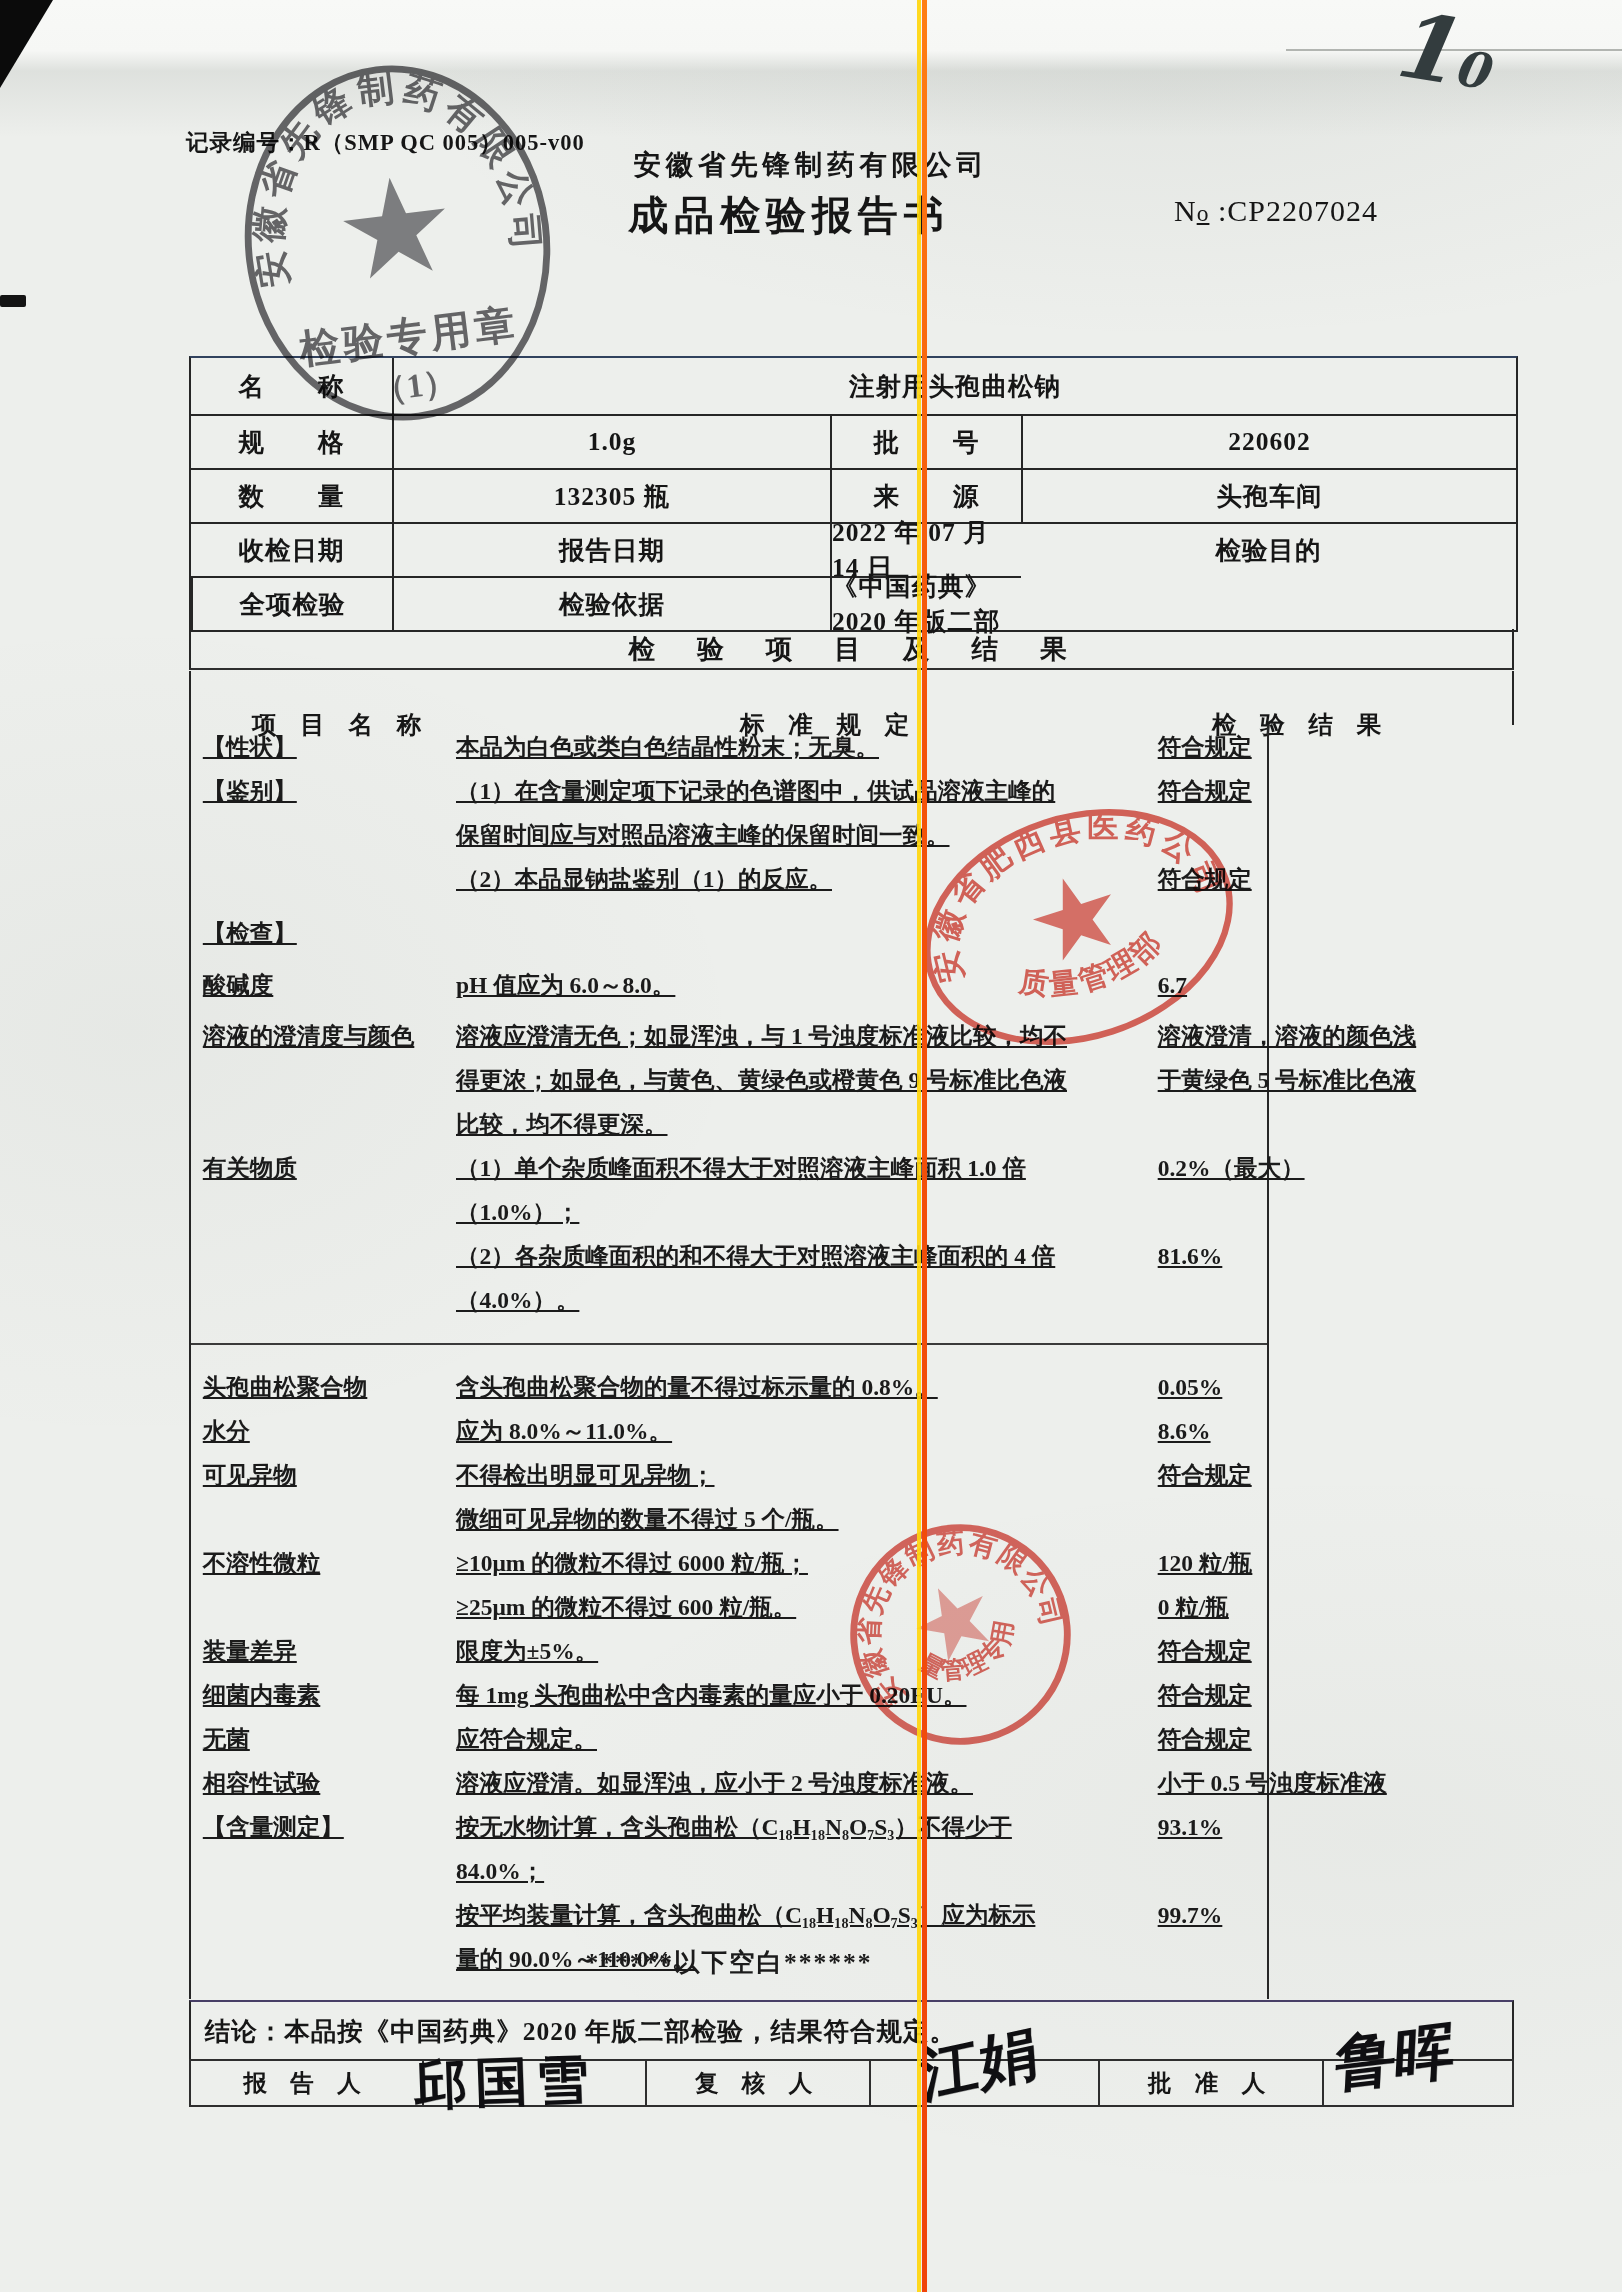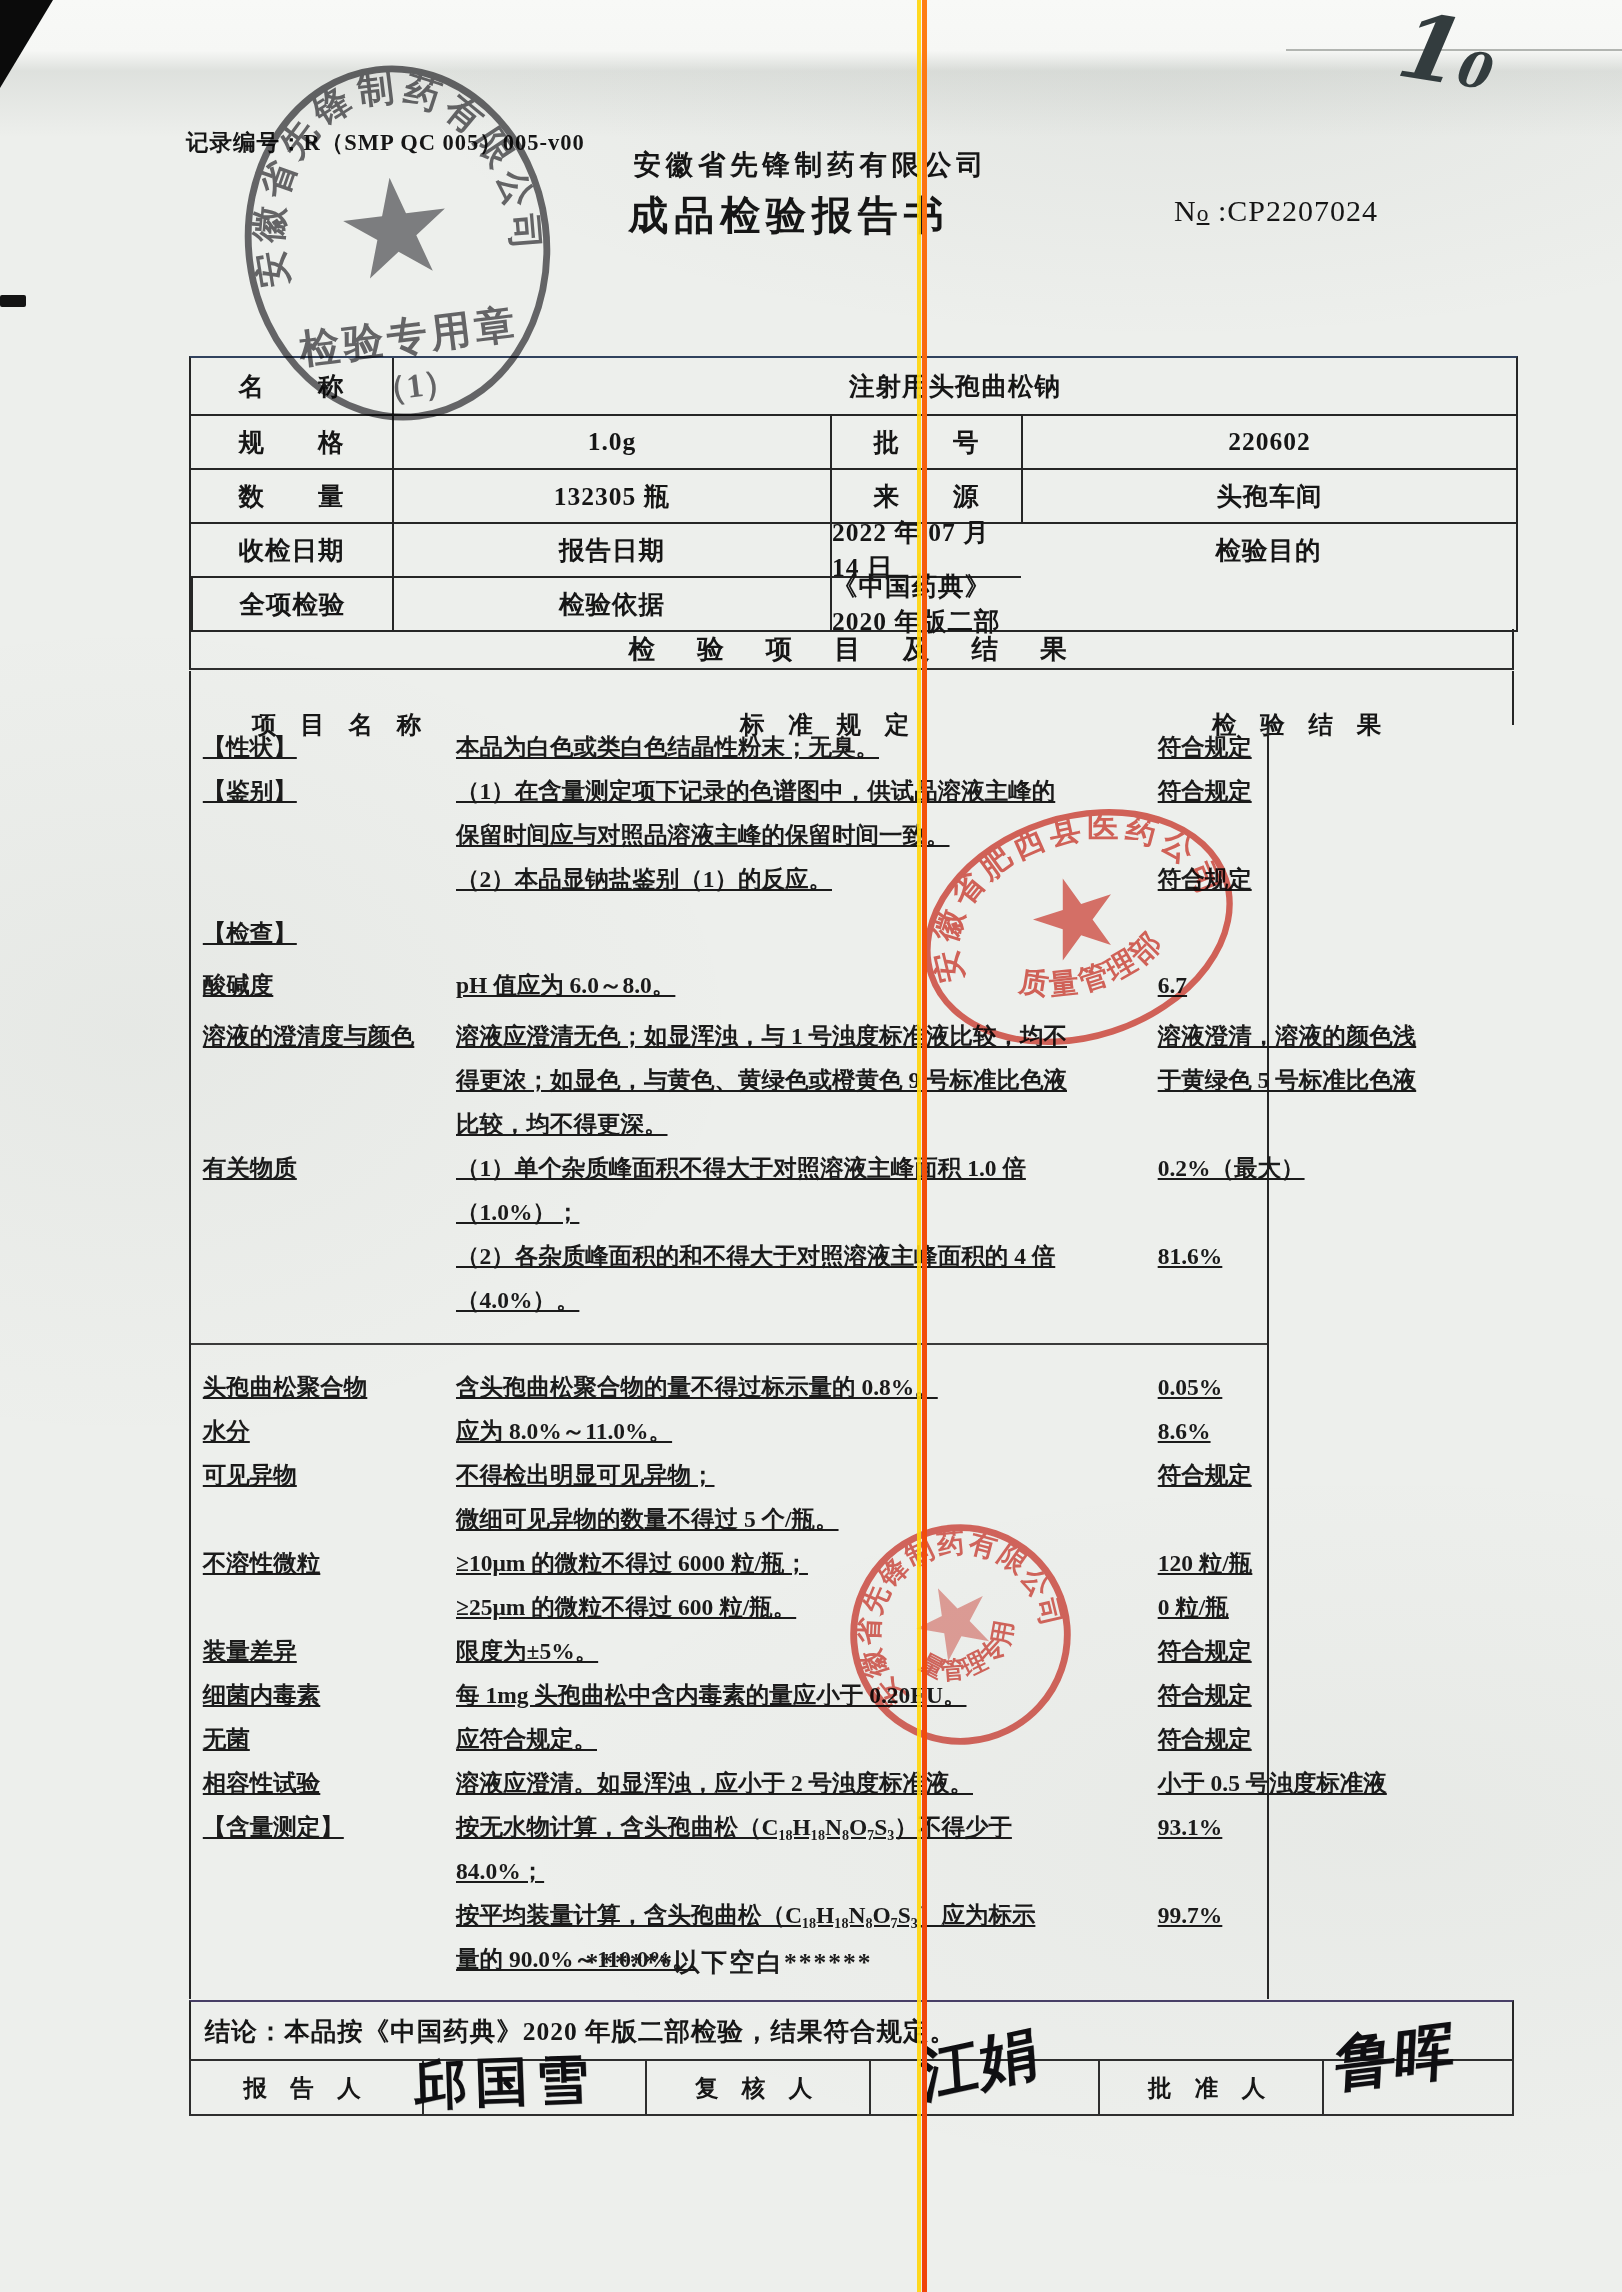--- a/index.html
+++ b/index.html
@@ -61,21 +61,21 @@
   #rows .item:nth-child(4){margin-top:9.8px;}
   #rows .item:nth-child(5){margin-top:7.8px;}
   #rows .item:nth-child(6){margin-top:7.8px;}
   #rows .item:nth-child(9){border-top:2px solid #3a3a3a;padding-top:20px;margin-top:21px;}
   #blank-note{position:absolute;left:0;right:0;bottom:13.7px;text-align:center;
     font-size:25.5px;font-weight:700;letter-spacing:2px;}
   
   #conclusion-row{left:189px;top:2000px;width:1325px;height:60px;box-sizing:border-box;
     border-left:2px solid #262626;border-right:2px solid #262626;border-top:2.5px solid #473f66;
     display:flex;align-items:center;padding-left:13.7px;font-size:25.5px;font-weight:700;letter-spacing:1px;}
-  #signoff-row{left:189px;top:2059px;width:1325px;height:57px;box-sizing:border-box;
+  #signoff-row{left:189px;top:2059px;width:1325px;height:48px;box-sizing:border-box;
     border:2px solid #2e2e2e;display:grid;
     grid-template-columns:233px 223px 224px 229px 224px 1fr;font-size:23.5px;font-weight:700;}
   .so-cell{border-right:2px solid #2e2e2e;display:flex;align-items:center;justify-content:center;letter-spacing:8.8px;}
   .so-cell.last{border-right:none;}
   .sig{position:absolute;z-index:6;color:#0f0f12;font-weight:700;
     font-family:"DejaVu Serif",serif;text-shadow:0.5px 0.5px 0 rgba(10,10,10,.35);}
   #sig-reporter{left:414px;top:2047px;font-size:53px;letter-spacing:7.8px;transform:rotate(-2deg);}
   #sig-reviewer{left:919px;top:2025px;font-size:59px;letter-spacing:2px;transform:rotate(-12deg) skewX(-8deg);}
   #sig-approver{left:1335px;top:2017px;font-size:61px;letter-spacing:-2px;transform:rotate(-7deg) skewX(-10deg);}
   

